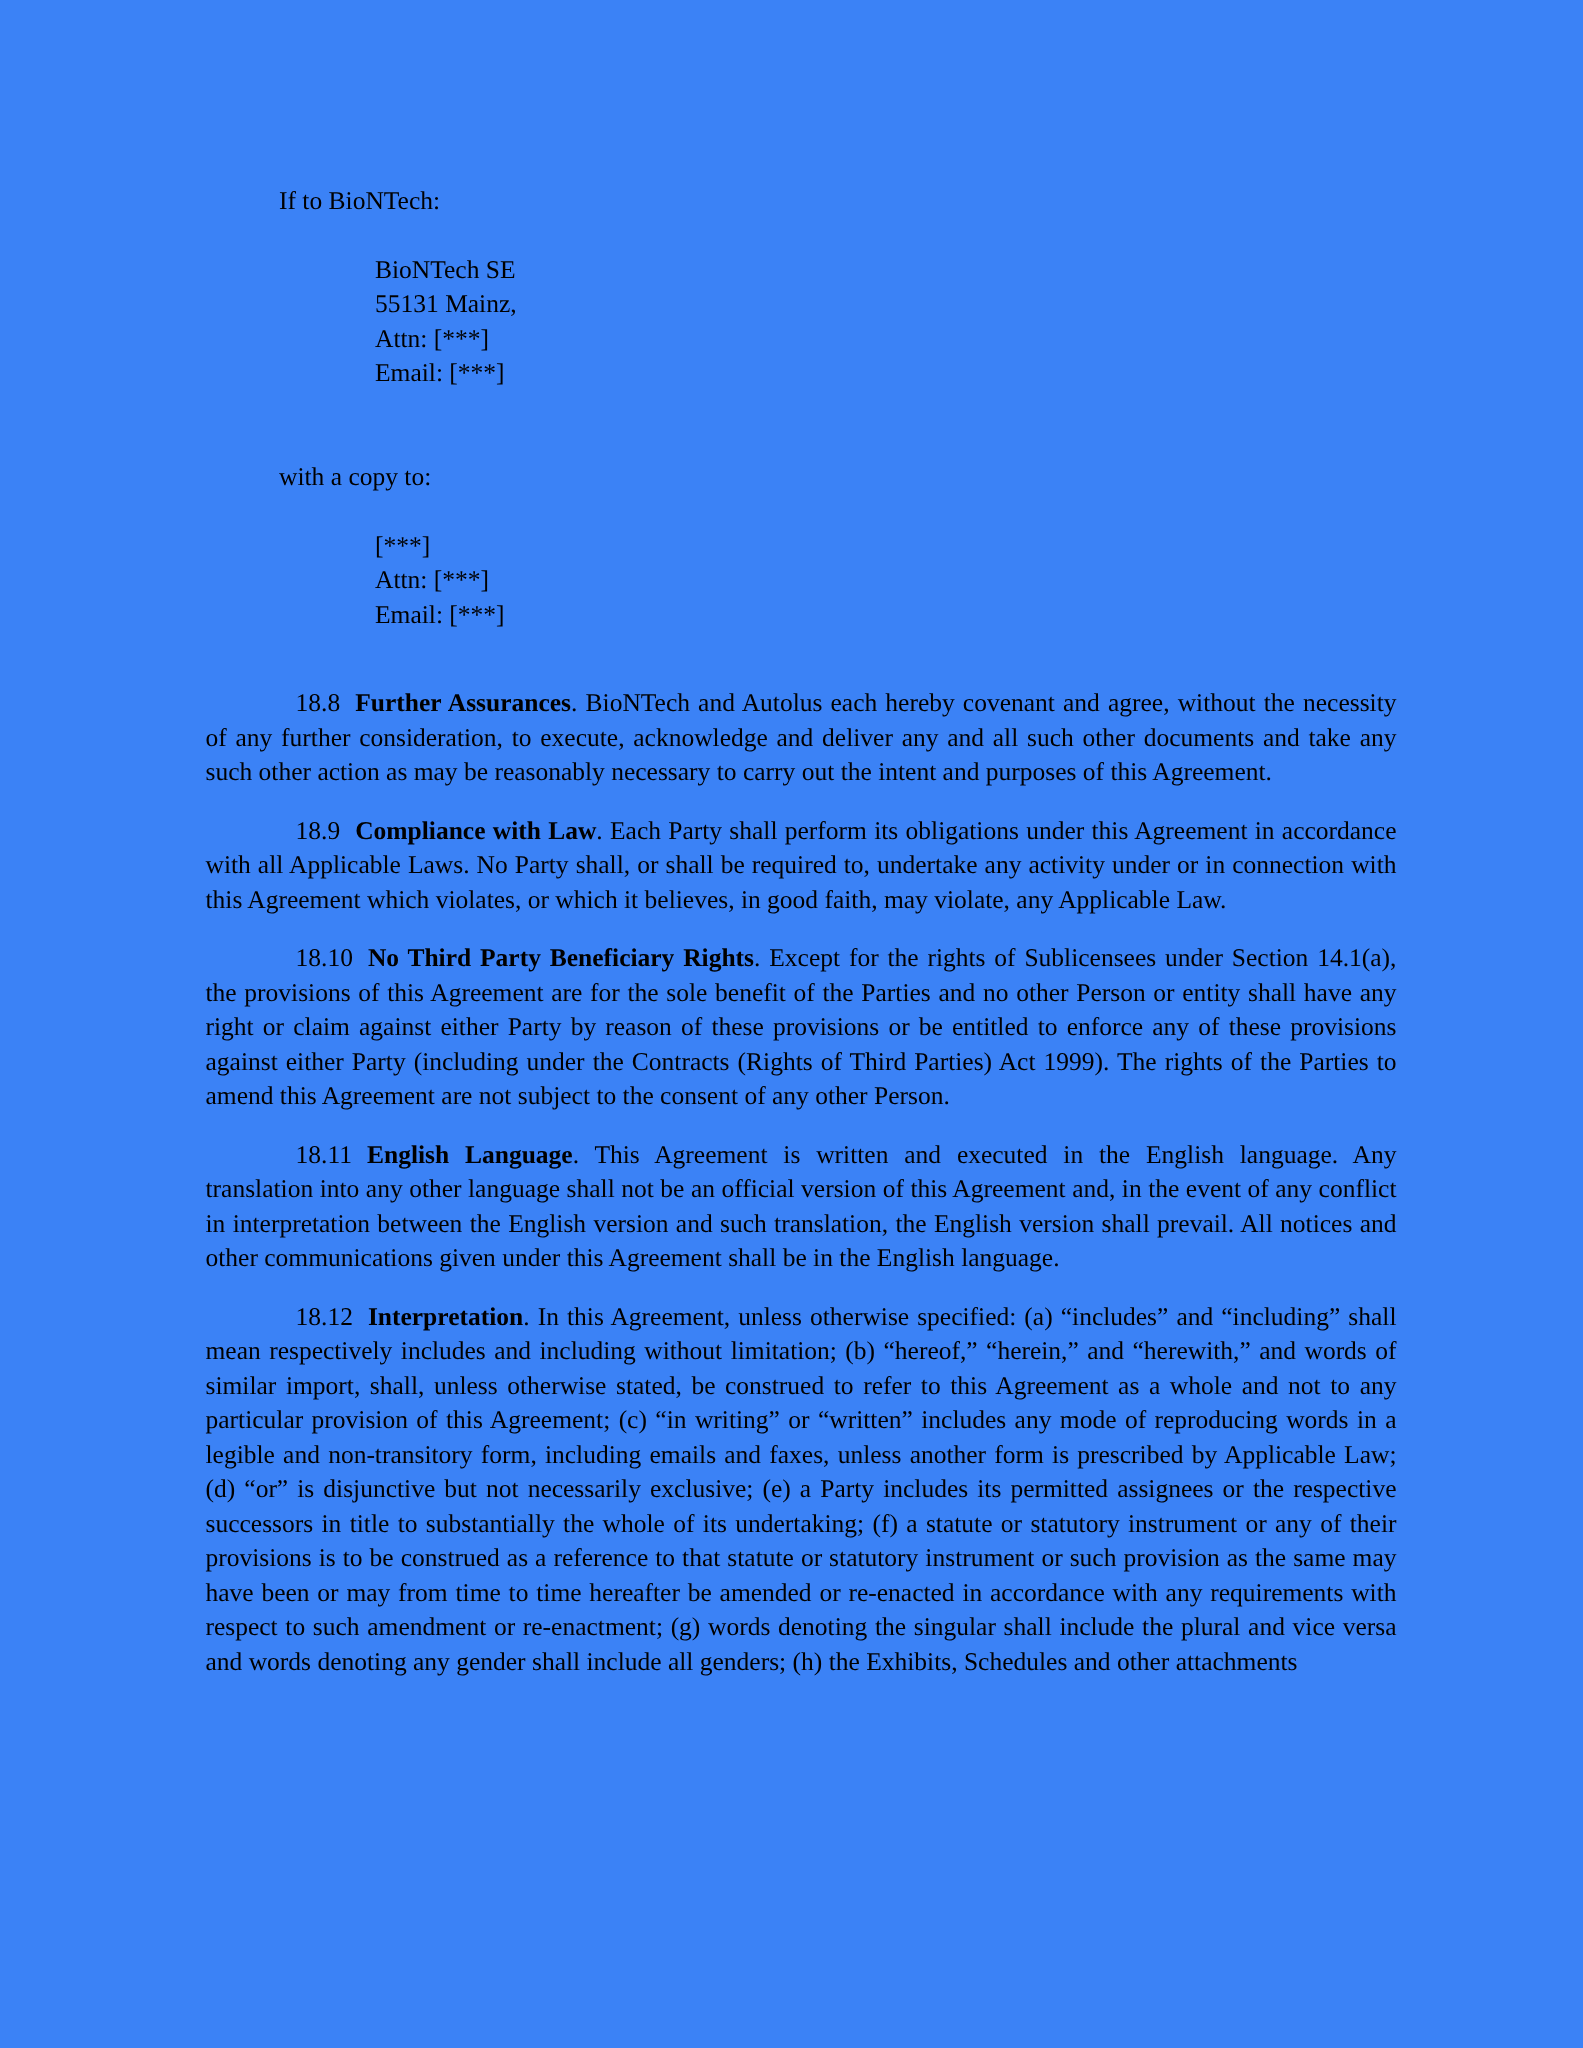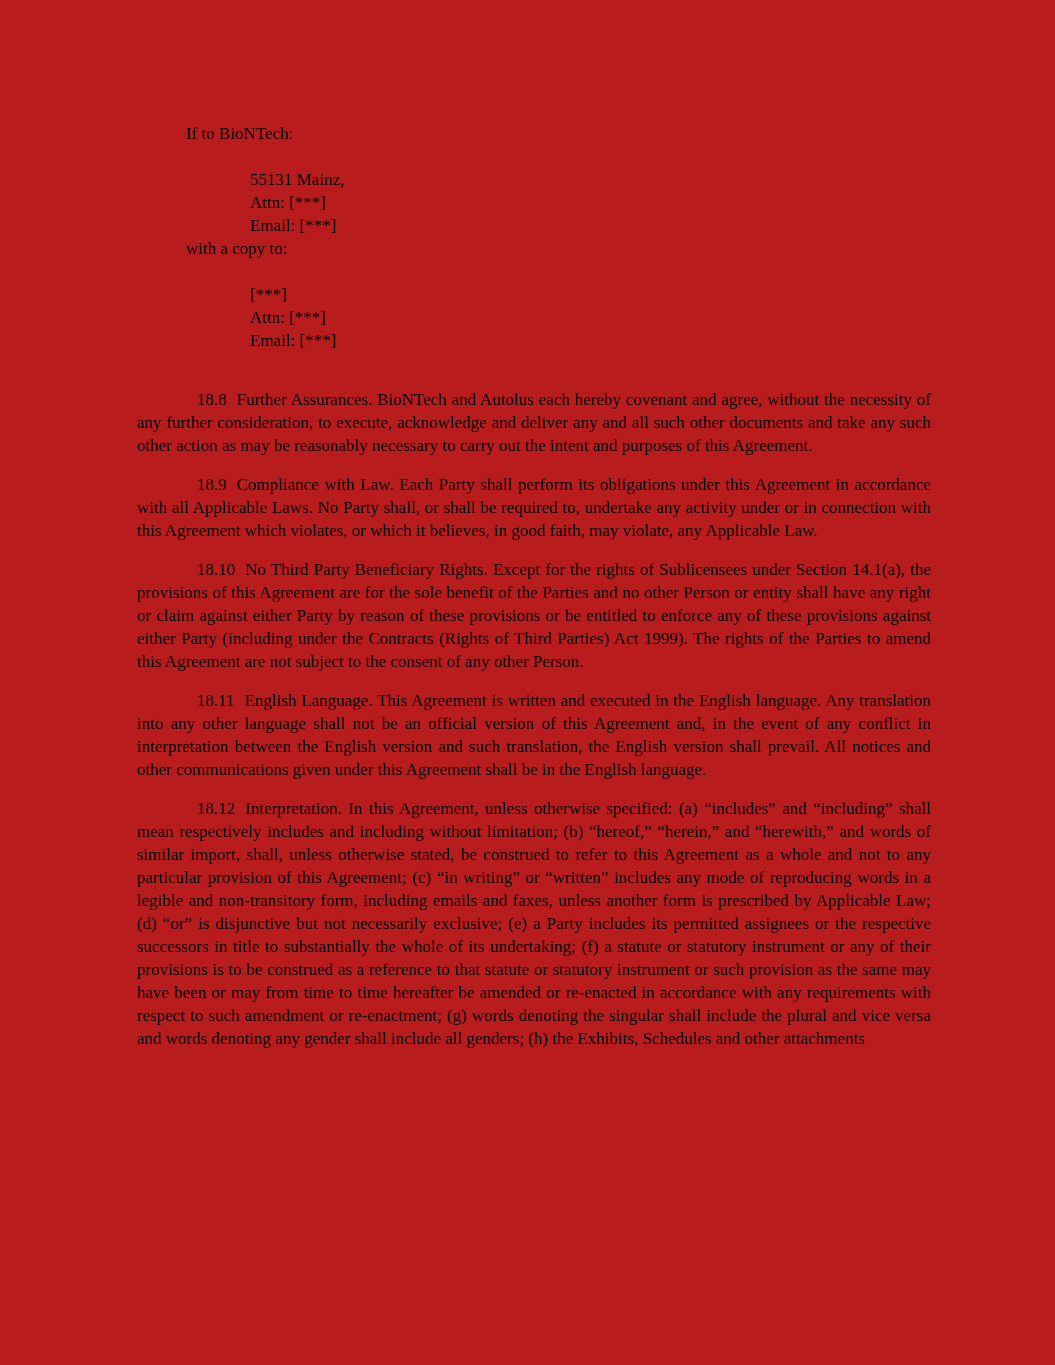--- a/index.html
+++ b/index.html
@@ -2,56 +2,57 @@
 <html><head>
 <meta charset="utf-8">
 <style>
   * { margin: 0; padding: 0; box-sizing: border-box; }
   html, body { background: #ffffff; }
   .page {
     position: relative;
     width: 1055px;
     height: 1365px;
     margin: 0 auto;
-    background: #b91c1c;
+    background: #3b82f6;
     color: #000000;
     font-family: "Liberation Serif", "DejaVu Serif", serif;
     font-size: 17px;
     line-height: 23px;
     padding: 122px 124px 0 137px;
     overflow: hidden;
   }
   .notice-label { margin-left: 49px; }
   .address { margin-left: 113px; margin-top: 23px; }
   .address div { white-space: pre; }
-  .copy-label { }
+  .copy-label { margin-top: 46px; }
   .para {
     text-align: justify;
     text-indent: 60px;
     margin-top: 16px;
   }
   .para-first { margin-top: 36px; }
   .num { margin-right: 10px; }
-  .sec-title { font-weight: normal; }
+  .sec-title { font-weight: bold; }
   .page-number {
     position: absolute;
     left: 0;
     bottom: 58px;
     width: 100%;
     text-align: center;
   }
 </style>
 </head>
 <body>
 
 <div class="page">
 
   <p class="notice-label">If to BioNTech:</p>
 
   <div class="address">
+    <div>BioNTech SE</div>
     <div>55131 Mainz,</div>
     <div>Attn: [***]</div>
     <div>Email: [***]</div>
   </div>
 
   <p class="notice-label copy-label">with a copy to:</p>
 
   <div class="address">
     <div>[***]</div>
     <div>Attn: [***]</div>

